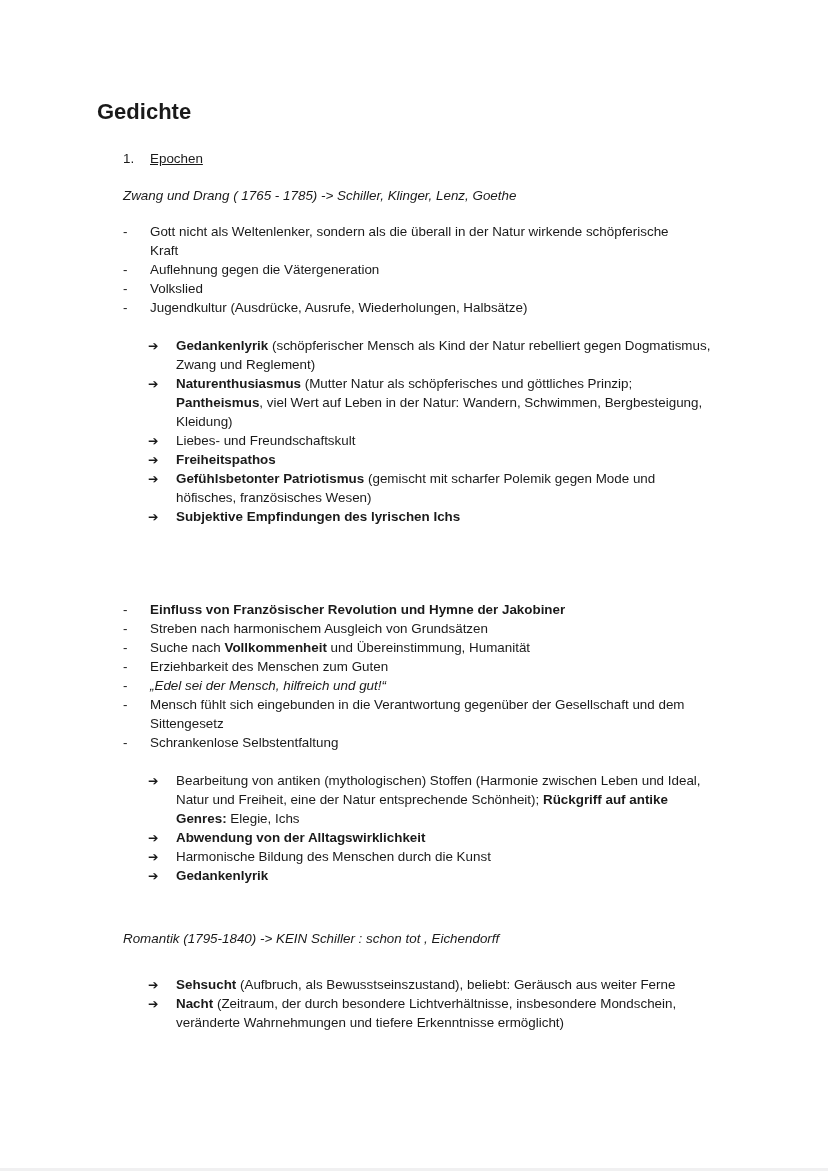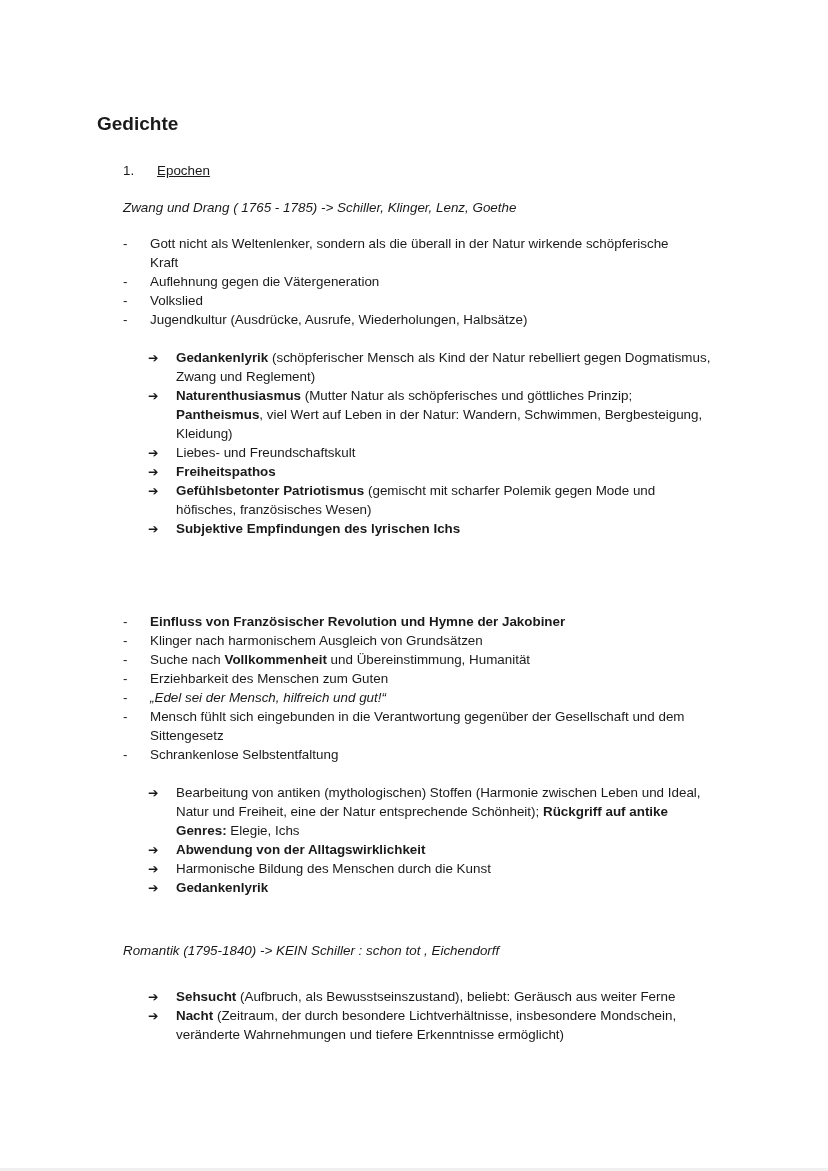--- a/index.html
+++ b/index.html
@@ -8,31 +8,31 @@
     height: 1171px;
     background: #ffffff;
     overflow: hidden;
     font-family: "Liberation Sans", "DejaVu Sans", sans-serif;
     color: #1a1a1a;
     position: relative;
   }
   .page { padding: 101px 0 0 97px; }
 
   .doc-title {
-    font-size: 19px;
+    font-size: 22px;
     font-weight: bold;
     line-height: 22px;
-    margin: 12px 0 26px 0;
+    margin: 0 0 26px 0;
   }
 
   .content { margin-left: 26px; width: 645px; font-size: 13.4px; line-height: 19px; }
 
   .section-label { margin: 0 0 18px 0; display: flex; }
   .section-number { width: 27px; flex: 0 0 27px; }
-  .section-title-text { text-decoration: underline; margin-left: 7px; }
+  .section-title-text { text-decoration: underline; }
 
   .epoch { margin-bottom: 74px; }
   .epoch:nth-child(2) { margin-bottom: 44px; }
   .epoch:nth-child(3) { margin-bottom: 0; }
 
   .epoch-heading { font-style: italic; margin: 0 0 17px 0; }
   .epoch-heading .b { font-weight: normal; }
 
   .dash-list { margin: 0 0 19px 0; }
   .arrow-list { margin: 0 0 0 25px; }
@@ -123,21 +123,21 @@
           </div>
         </div>
         <div class="epoch">
           <div class="dash-list">
             <div class="li-row">
               <span class="dash-marker">-</span>
               <span class="li-text"><span class="b">Einfluss von Französischer Revolution und Hymne der Jakobiner</span></span>
             </div>
             <div class="li-row">
               <span class="dash-marker">-</span>
-              <span class="li-text"><span>Klinger nach harmonischem Ausgleich von Grundsätzen</span></span>
+              <span class="li-text"><span>Streben nach harmonischem Ausgleich von Grundsätzen</span></span>
             </div>
             <div class="li-row">
               <span class="dash-marker">-</span>
               <span class="li-text"><span>Suche nach </span><span class="b">Vollkommenheit</span><span> und Übereinstimmung, Humanität</span></span>
             </div>
             <div class="li-row">
               <span class="dash-marker">-</span>
               <span class="li-text"><span>Erziehbarkeit des Menschen zum Guten</span></span>
             </div>
             <div class="li-row">

